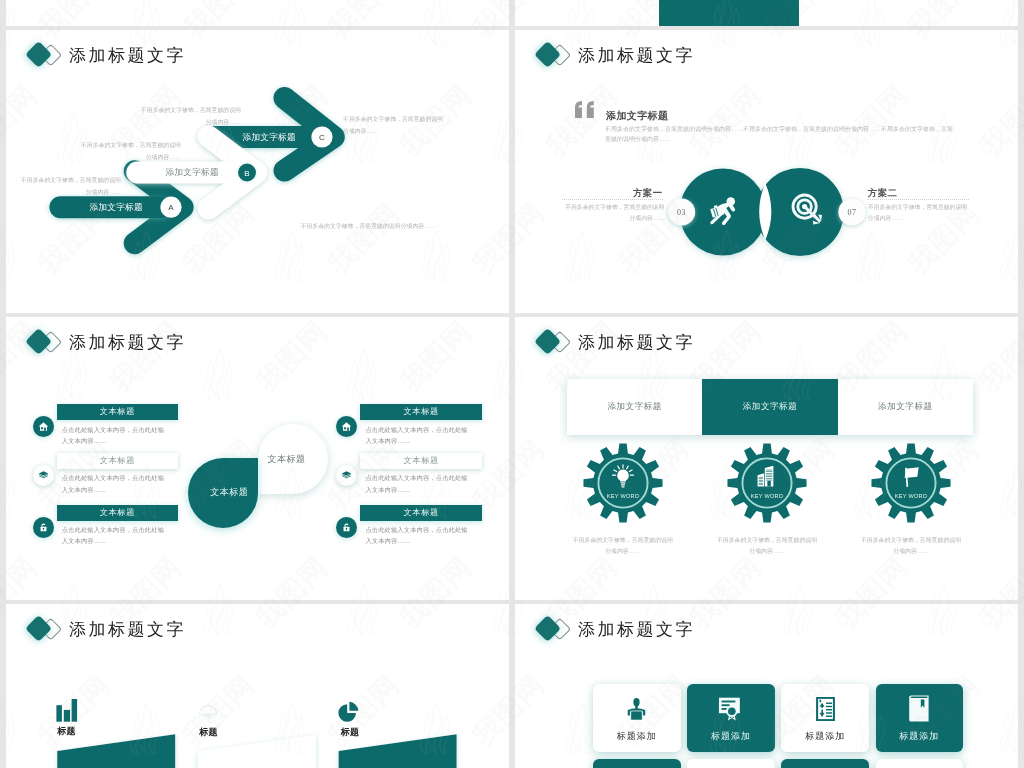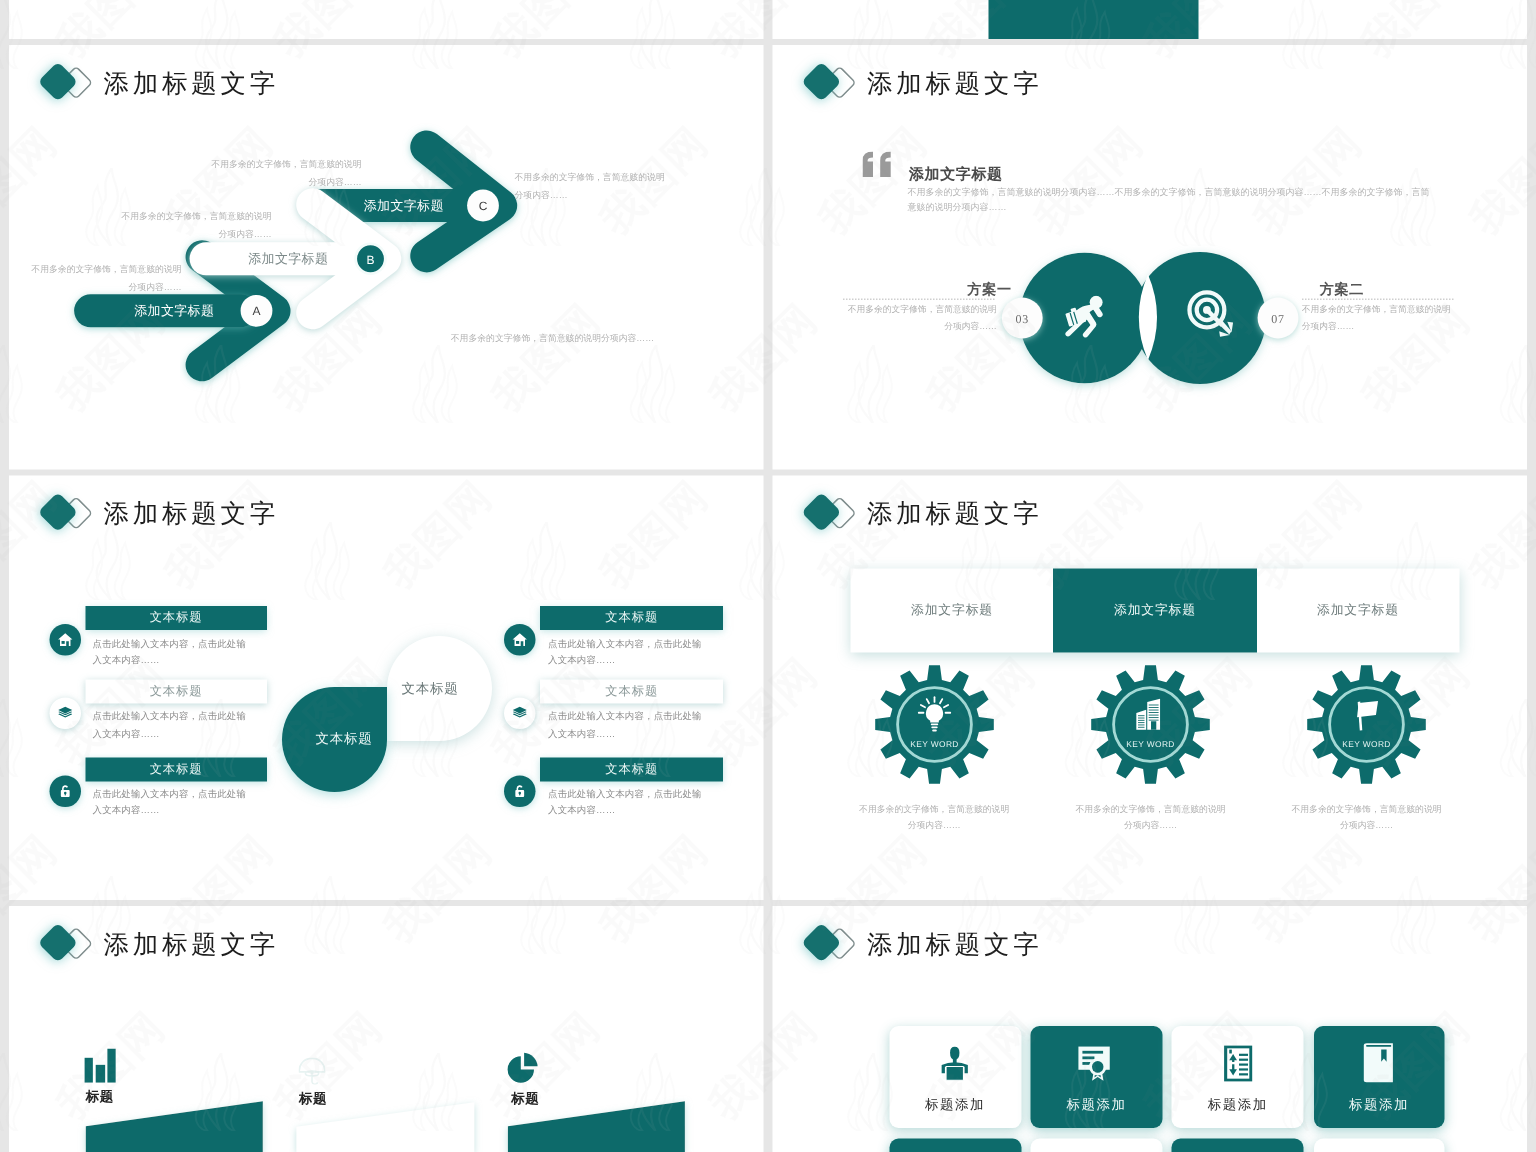--- a/index.html
+++ b/index.html
@@ -24,21 +24,21 @@
   .a-badge{position:absolute;font-size:8px;color:#3c3c3c;width:14px;text-align:center;}
   .s1note{position:absolute;font-size:5.9px;color:#b0b0b0;line-height:11.7px;text-align:right;letter-spacing:0;}
   
   .qmark{position:absolute;left:60px;top:71px;}
   .q-title{position:absolute;left:91px;top:79px;font-size:10px;color:#4a4a4a;letter-spacing:.4px;font-weight:600;}
   .q-body{position:absolute;left:90px;top:94px;width:351px;font-size:6px;line-height:10px;color:#b3b3b3;letter-spacing:0;}
   .s2svg{position:absolute;left:0;top:0;}
   .s2ico{position:absolute;}
   .s2num{position:absolute;font-size:8px;color:#6a6a6a;width:25px;text-align:center;letter-spacing:.5px;font-family:"Liberation Serif",serif;}
   .s2col{position:absolute;width:101px;text-align:right;}
-  .s2t{position:absolute;left:12px;top:157px;width:101px;font-size:9.4px;color:#555;letter-spacing:.5px;font-weight:600;}
+  .s2t{position:absolute;left:0;top:157px;width:101px;font-size:9.4px;color:#555;letter-spacing:.5px;font-weight:600;}
   .s2dash{position:absolute;left:0;top:168.5px;width:101px;border-top:1px dotted #cfcfcf;}
   .s2p{position:absolute;left:0;top:172px;width:103px;font-size:5.85px;line-height:11.2px;color:#b0b0b0;white-space:nowrap;}
   
   .td{position:absolute;width:70px;height:70px;display:flex;align-items:center;justify-content:center;font-size:9px;letter-spacing:.5px;}
   .td-teal{left:181.8px;top:140.9px;background:#0d6b6b;border-radius:50% 0 50% 50%;color:#eef8f7;
            box-shadow:0 2px 8px rgba(120,200,200,.55);justify-content:center;padding-left:13px;box-sizing:border-box;}
   .td-white{left:252.1px;top:107.4px;background:#fff;border-radius:50% 50% 50% 0;color:#6a7878;
             box-shadow:0 2px 9px rgba(170,205,205,.6);justify-content:center;padding-right:13px;box-sizing:border-box;}
   .r3box{position:absolute;height:16.1px;line-height:16.1px;text-align:center;font-size:8.2px;letter-spacing:.6px;}
   .r3box-filled{background:#0d6b6b;color:#eef8f7;box-shadow:0 1px 5px rgba(140,205,205,.55);}

